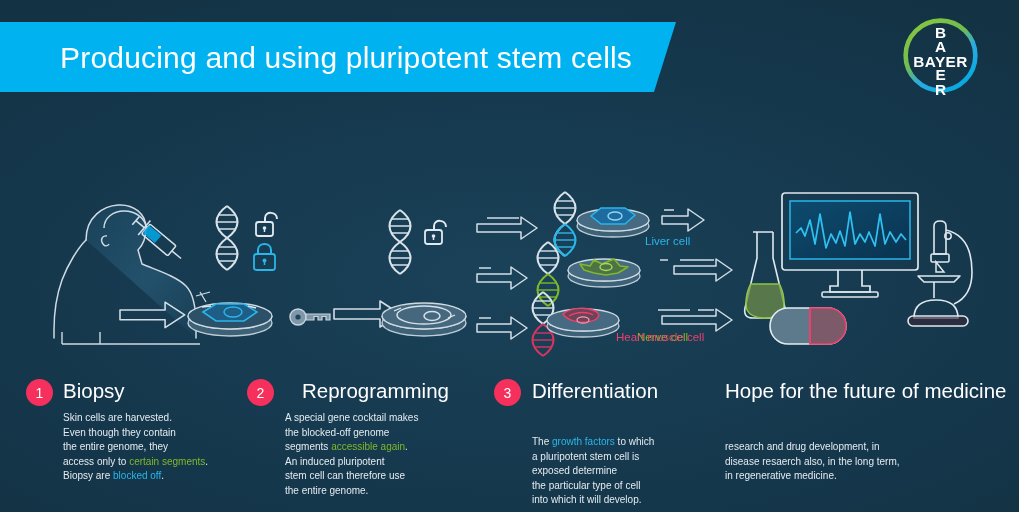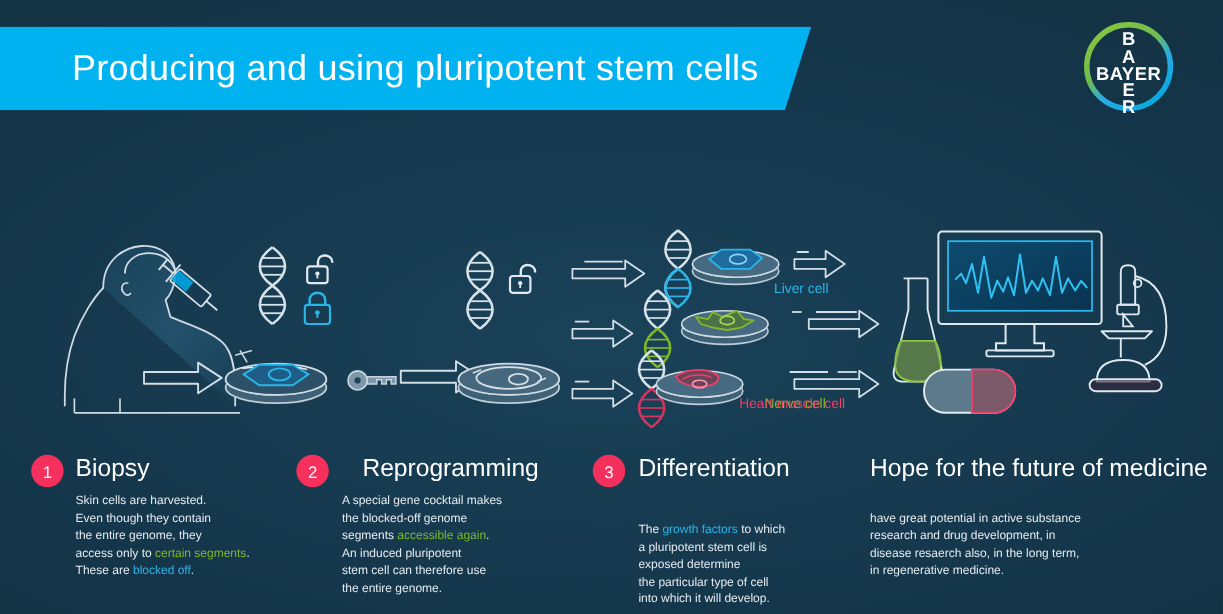--- a/index.html
+++ b/index.html
@@ -326,30 +326,30 @@
     </g>
   </svg>
 
   <div class="celllabel lbl-liver">Liver cell</div>
   <div class="celllabel lbl-nerve">Nerve cell</div>
   <div class="celllabel lbl-heart">Heart muscle cell</div>
 
   <div class="c1">
     <div class="badge">1</div>
     <div class="step-title">Biopsy</div>
-    <div class="step-body"><span>Skin cells are harvested.</span><br><span>Even though they contain</span><br><span>the entire genome, they</span><br><span>access only to </span><span class="g">certain segments</span><span>.</span><br><span>These are </span><span class="b">blocked off</span><span>.</span></div>
+    <div class="step-body"><span>Skin cells are harvested.</span><br><span>Even though they contain</span><br><span>the entire genome, they</span><br><span>access only to </span><span class="g">certain segments</span><span>.</span><br><span>Biopsy are </span><span class="b">blocked off</span><span>.</span></div>
   </div>
   <div class="c2">
     <div class="badge">2</div>
     <div class="step-title">Reprogramming</div>
     <div class="step-body"><span>A special gene cocktail makes</span><br><span>the blocked-off genome</span><br><span>segments </span><span class="g">accessible again</span><span>.</span><br><span>An induced pluripotent</span><br><span>stem cell can therefore use</span><br><span>the entire genome.</span></div>
   </div>
   <div class="c3">
     <div class="badge">3</div>
     <div class="step-title">Differentiation</div>
     <div class="step-body"><span>The </span><span class="b">growth factors</span><span> to which</span><br><span>a pluripotent stem cell is</span><br><span>exposed determine</span><br><span>the particular type of cell</span><br><span>into which it will develop.</span></div>
   </div>
   <div class="c4">
     <div class="step-title">Hope for the future of medicine</div>
-    <div class="step-body"><br><span>have great potential in active substance</span><br><span>research and drug development, in</span><br><span>disease resaerch also, in the long term,</span><br><span>in regenerative medicine.</span></div>
+    <div class="step-body"><br><br><span>research and drug development, in</span><br><span>disease resaerch also, in the long term,</span><br><span>in regenerative medicine.</span></div>
   </div>
 
 </div>
 
 </body></html>

